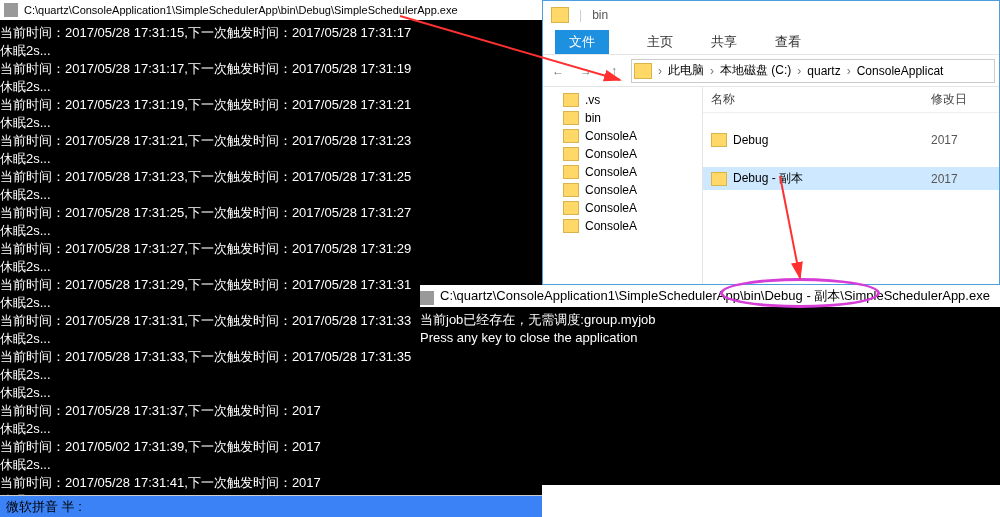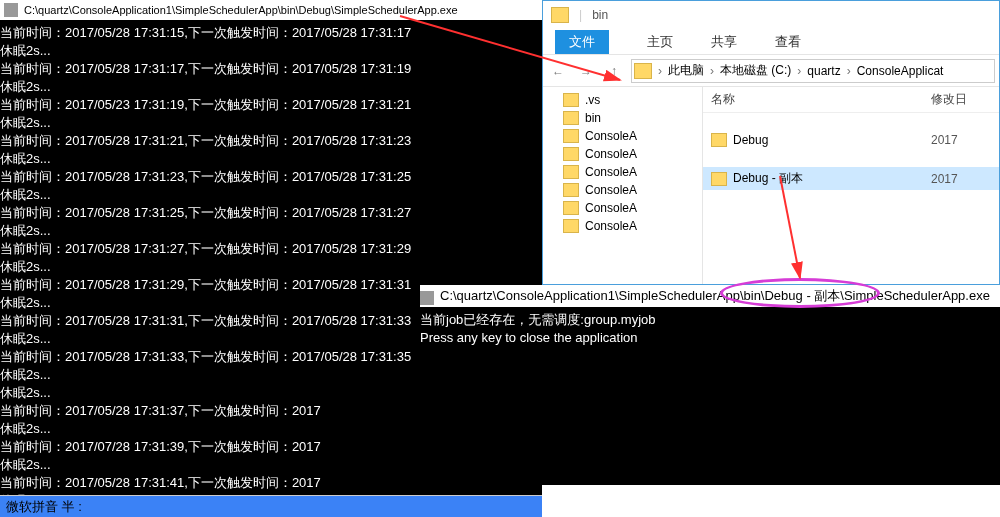--- a/index.html
+++ b/index.html
@@ -78,21 +78,21 @@
       <div>休眠2s...</div>
       <div>当前时间：2017/05/28 17:31:29,下一次触发时间：2017/05/28 17:31:31</div>
       <div>休眠2s...</div>
       <div>当前时间：2017/05/28 17:31:31,下一次触发时间：2017/05/28 17:31:33</div>
       <div>休眠2s...</div>
       <div>当前时间：2017/05/28 17:31:33,下一次触发时间：2017/05/28 17:31:35</div>
       <div>休眠2s...</div>
       <div>休眠2s...</div>
       <div>当前时间：2017/05/28 17:31:37,下一次触发时间：2017</div>
       <div>休眠2s...</div>
-      <div>当前时间：2017/07/28 17:31:39,下一次触发时间：2017</div>
+      <div>当前时间：2017/05/02 17:31:39,下一次触发时间：2017</div>
       <div>休眠2s...</div>
       <div>当前时间：2017/05/28 17:31:41,下一次触发时间：2017</div>
       <div>休眠2s...</div>
     </div>
 </div>
 <div class="ime">
   <span>微软拼音 半 :</span>
 </div>
 
 <div class="explorer">

